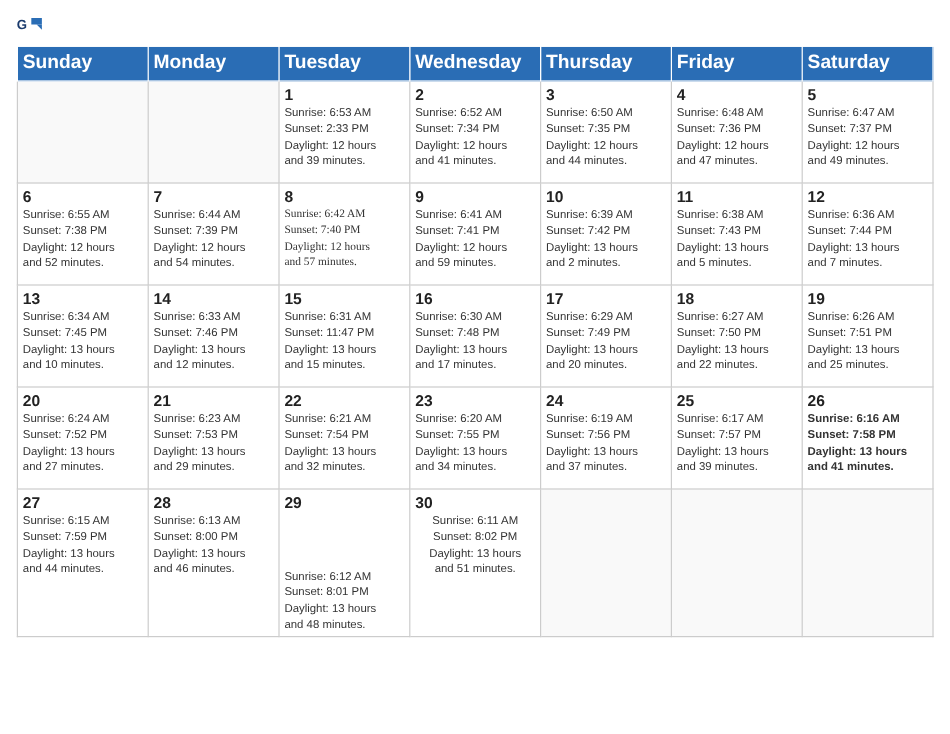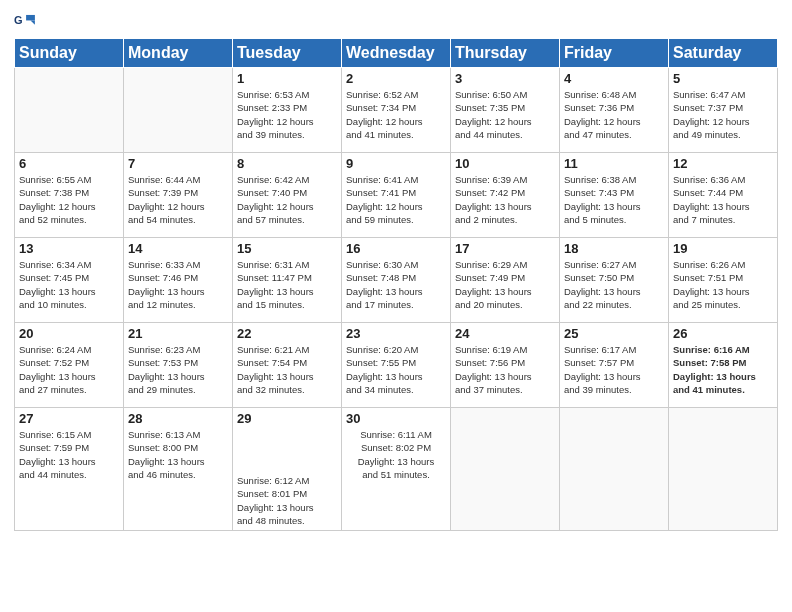--- a/index.html
+++ b/index.html
@@ -172,21 +172,21 @@
           </td>
           <td>
             <div class="day-number">7</div>
             <div class="day-info" style="white-space: pre-line;">Sunrise: 6:44 AM
 Sunset: 7:39 PM
 Daylight: 12 hours
 and 54 minutes.</div>
           </td>
           <td>
             <div class="day-number">8</div>
-            <div class="day-info" style="white-space: pre-line;">Sunrise: 6:42 AM
+            <div class="day-info" style="white-space: pre-line; font-family: Liberation Serif, serif;">Sunrise: 6:42 AM
 Sunset: 7:40 PM
 Daylight: 12 hours
 and 57 minutes.</div>
           </td>
           <td>
             <div class="day-number">9</div>
             <div class="day-info" style="white-space: pre-line;">Sunrise: 6:41 AM
 Sunset: 7:41 PM
 Daylight: 12 hours
 and 59 minutes.</div>

